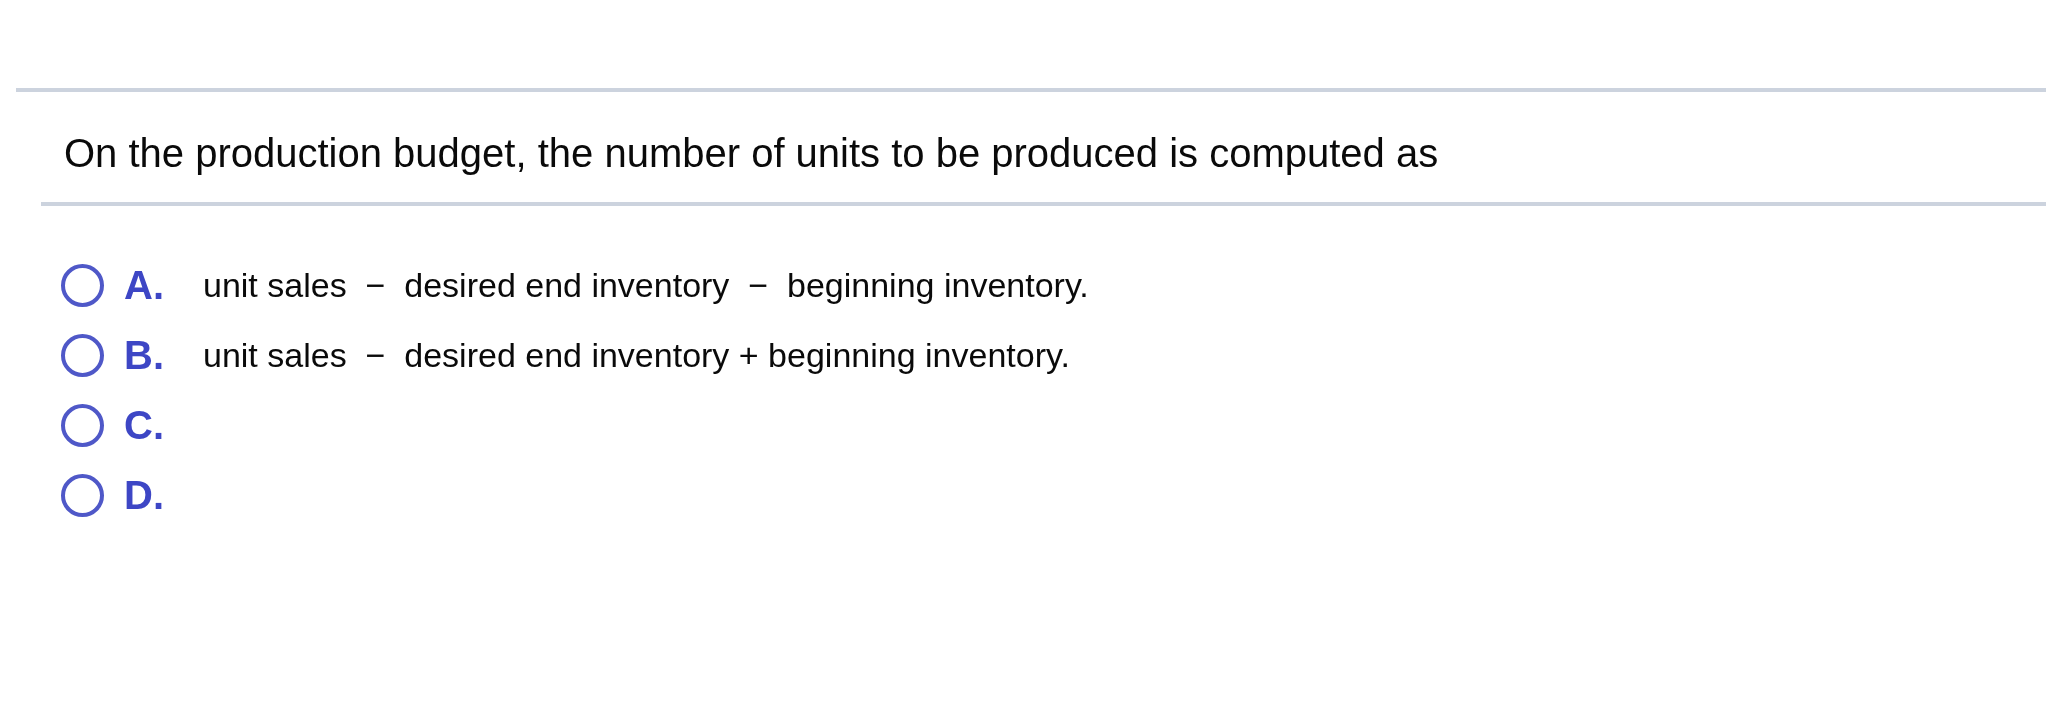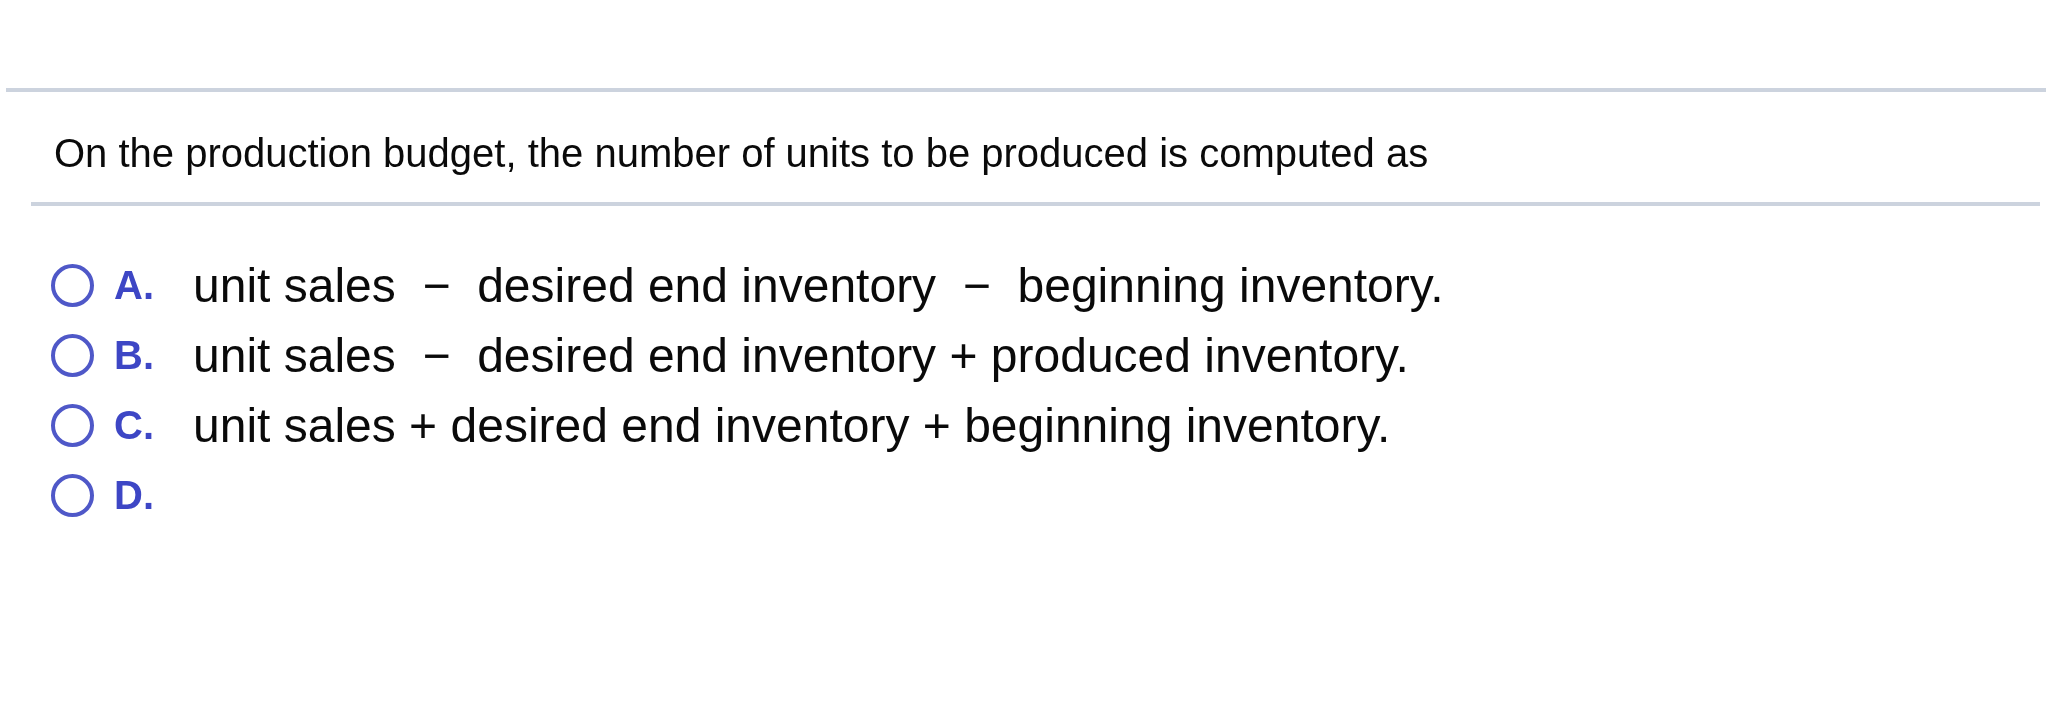--- a/index.html
+++ b/index.html
@@ -13,21 +13,21 @@
   html, body { background: var(--bg); }
   body {
     font-family: "Liberation Sans", "DejaVu Sans", sans-serif;
     width: 2046px;
     height: 709px;
     overflow: hidden;
     position: relative;
   }
   .stage {
     position: absolute;
-    left: 6px; top: 0;
+    left: 16px; top: 0;
     width: 1766px;
     height: 709px;
     background: var(--bg);
   }
   .divider-top {
     position: absolute;
     left: 0;
     top: 88px;
     width: 2046px;
     height: 4px;
@@ -73,21 +73,21 @@
   .option-letter {
     margin-left: 20px;
     width: 79px;
     flex: 0 0 auto;
     font-size: 40px;
     font-weight: bold;
     color: var(--accent-blue);
     white-space: pre;
   }
   .option-text {
-    font-size: 48px;
+    font-size: 34px;
     color: var(--text-color);
     white-space: pre;
   }
 </style>
 </head>
 <body>
 
 <div class="stage">
 
   <div class="divider-top"></div>
@@ -100,27 +100,26 @@
 
     <div class="option-row">
       <span class="radio"></span>
       <span class="option-letter">A.</span>
       <span class="option-text">unit sales  −  desired end inventory  −  beginning inventory.</span>
     </div>
 
     <div class="option-row">
       <span class="radio"></span>
       <span class="option-letter">B.</span>
-      <span class="option-text">unit sales  −  desired end inventory + produced inventory.</span>
+      <span class="option-text">unit sales  −  desired end inventory + beginning inventory.</span>
     </div>
 
     <div class="option-row">
       <span class="radio"></span>
       <span class="option-letter">C.</span>
-      <span class="option-text">unit sales + desired end inventory + beginning inventory.</span>
     </div>
 
     <div class="option-row">
       <span class="radio"></span>
       <span class="option-letter">D.</span>
     </div>
 
   </div>
 </div>
 

